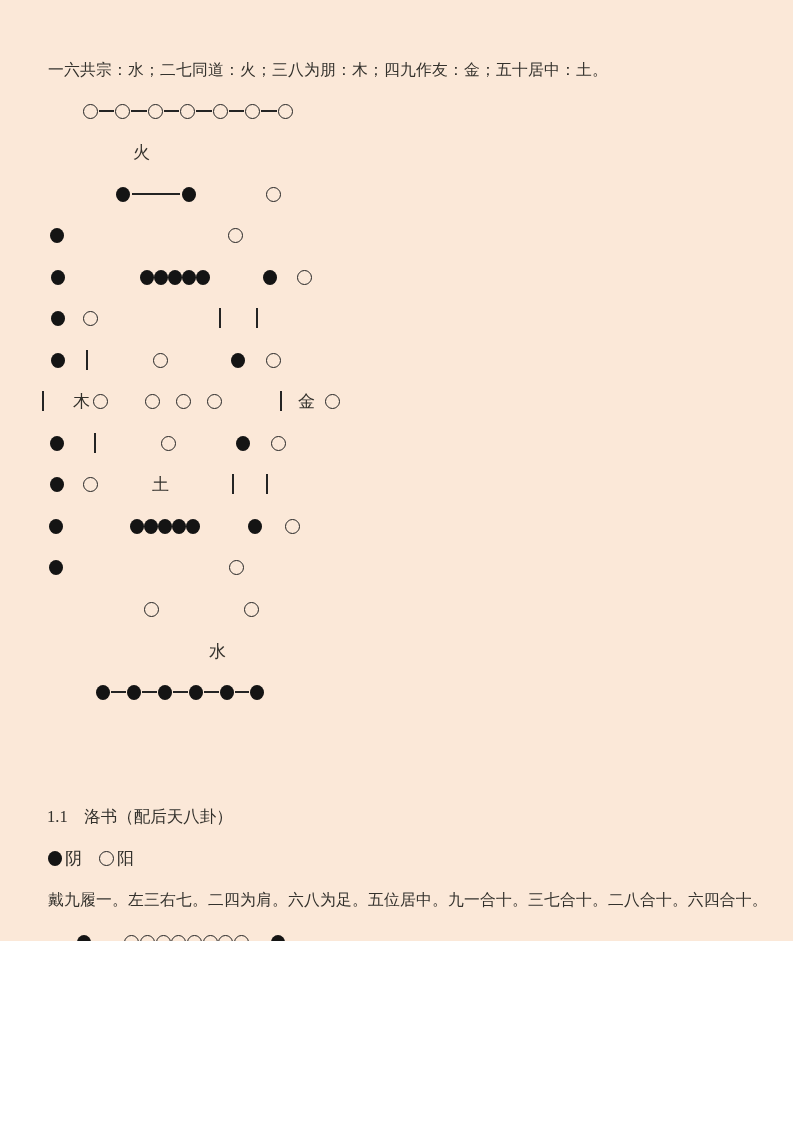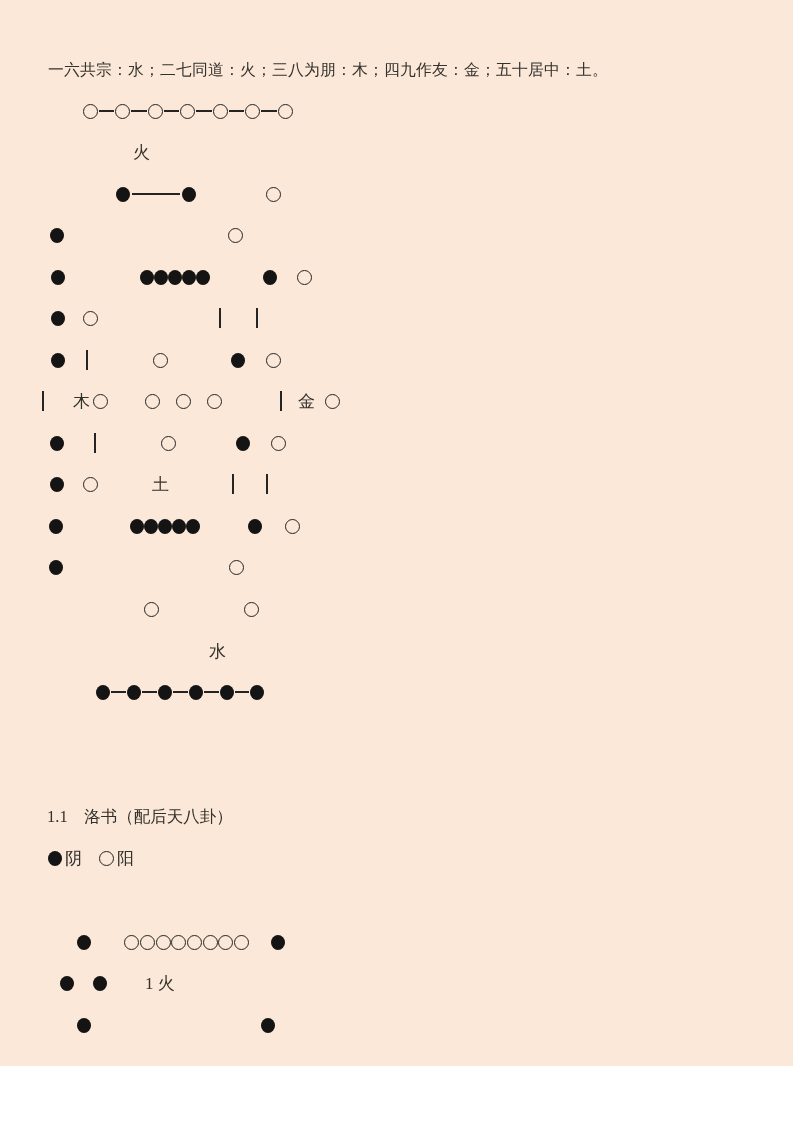--- a/index.html
+++ b/index.html
@@ -1,18 +1,18 @@
 <!DOCTYPE html>
 <html><head>
 <meta charset="utf-8">
 <style>
   html,body{margin:0;padding:0;}
   .page{
     position:relative;
-    width:793px;height:1066px;
+    width:793px;height:941px;
     background:#fbe8d8;
     overflow:hidden;
     font-family:"Liberation Serif", serif;
     color:#32302b;
   }
   .al{
     position:absolute;
     transform:translateY(-50%);
     white-space:nowrap;
     line-height:1;
@@ -156,19 +156,20 @@
       <span class="dot-f" style="left: 271px; top: 934.5px;"></span>
       <span class="dot-f" style="left: 60px; top: 975.5px;"></span>
       <span class="dot-f" style="left: 93px; top: 975.5px;"></span>
       <span class="dlabel" style="left: 145px; top: 983px;">1 火</span>
       <span class="dot-f" style="left: 77px; top: 1017.5px;"></span>
       <span class="dot-f" style="left: 261px; top: 1017.5px;"></span>
     </div>
 
   <div class="al heading" style="top:817px">1.1　洛书（配后天八卦）</div>
 
+  <div class="al body-text" style="top:900px">戴九履一。左三右七。二四为肩。六八为足。五位居中。九一合十。三七合十。二八合十。六四合十。</div>
 
   <div class="footer-rule"></div>
   <div class="footer-tab">
     <span>4</span>
   </div>
 
 </div>
 
 </body></html>

